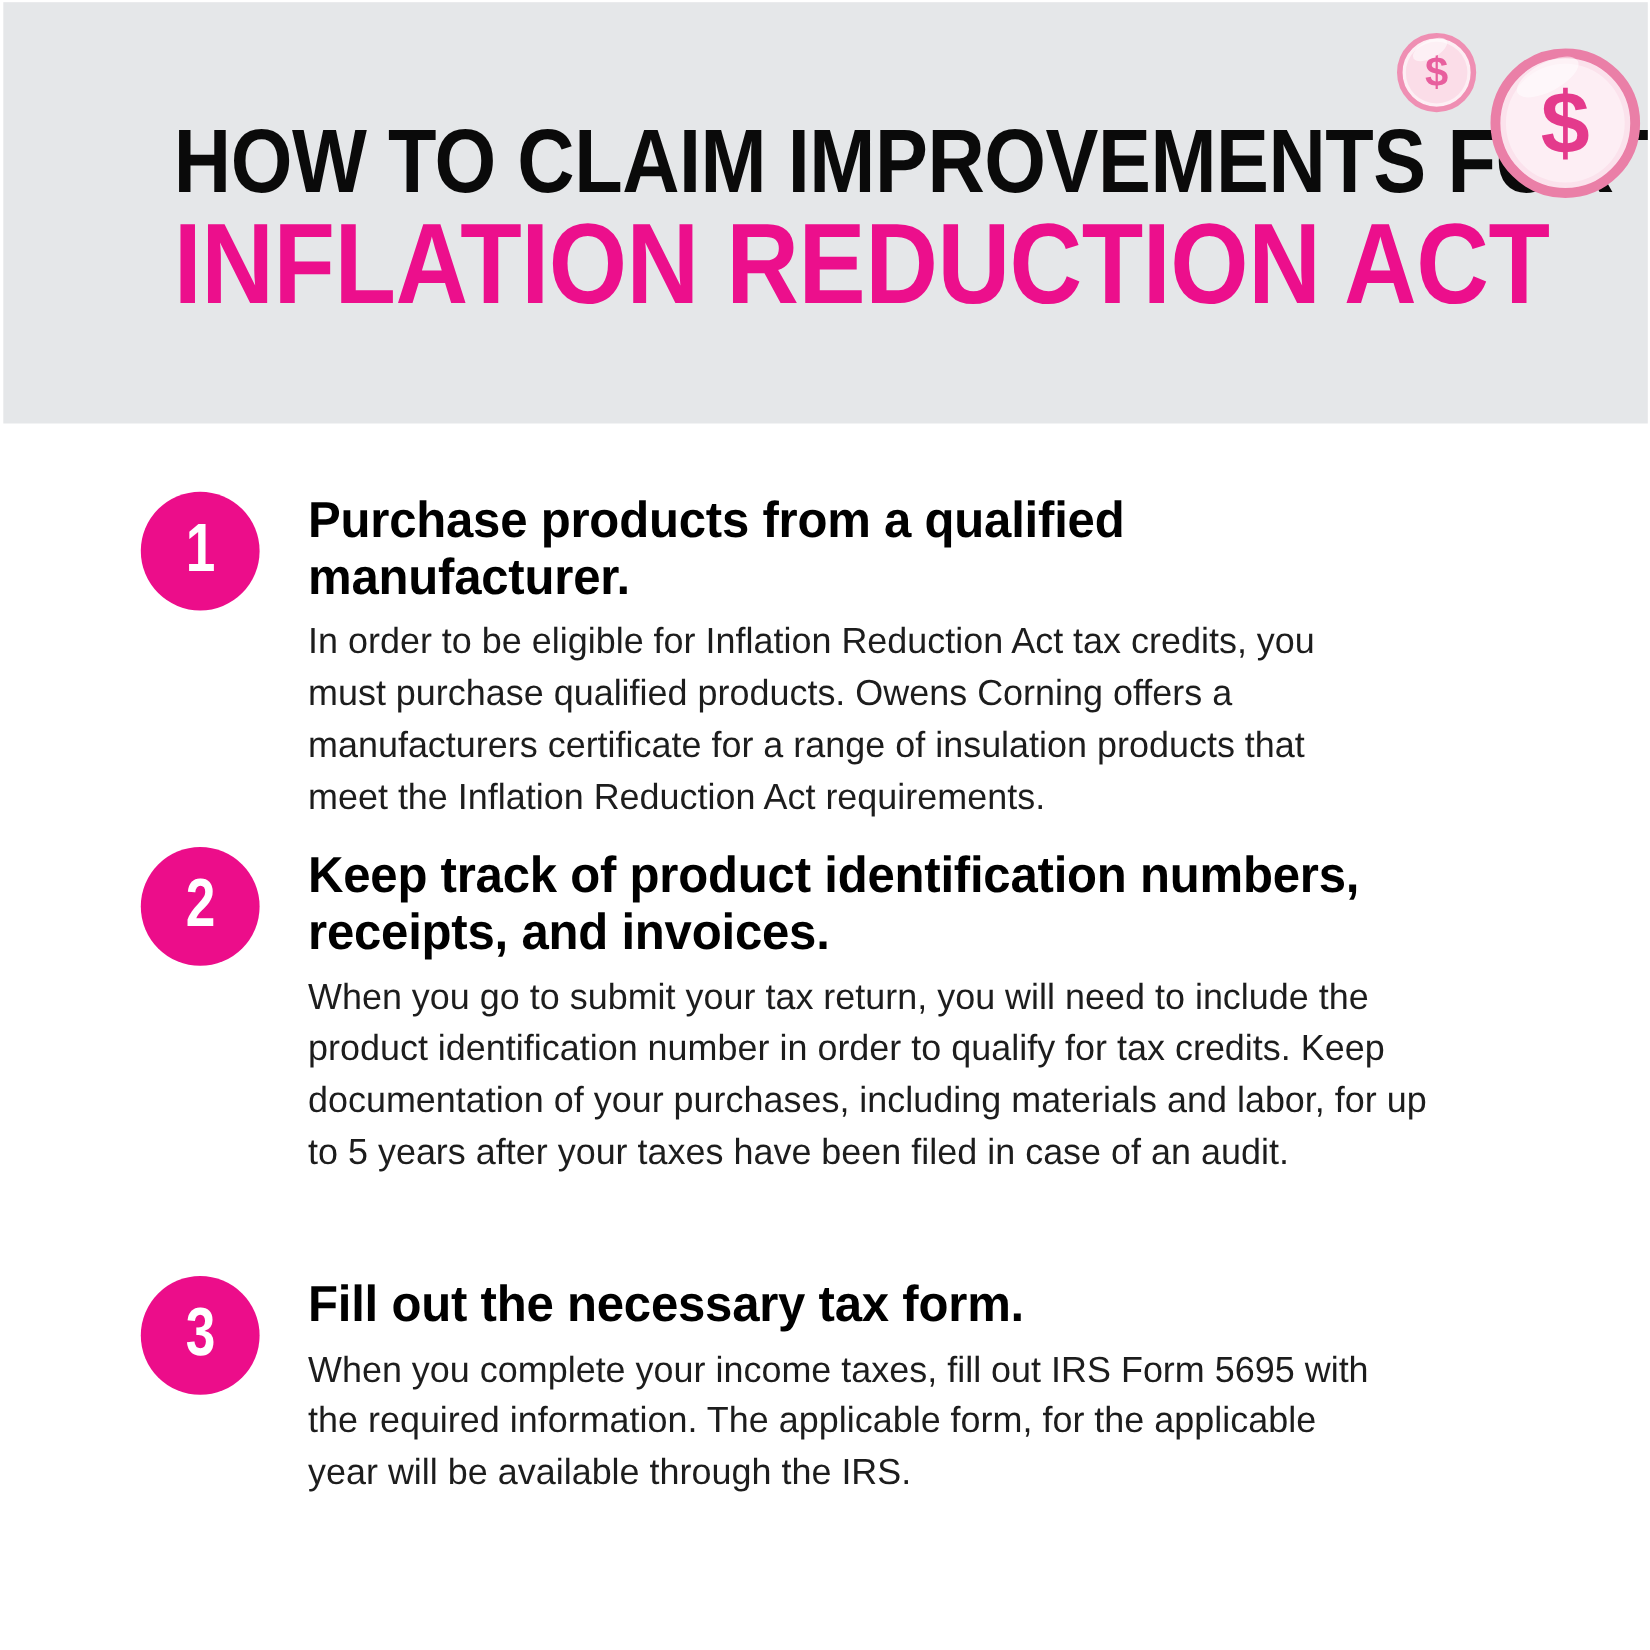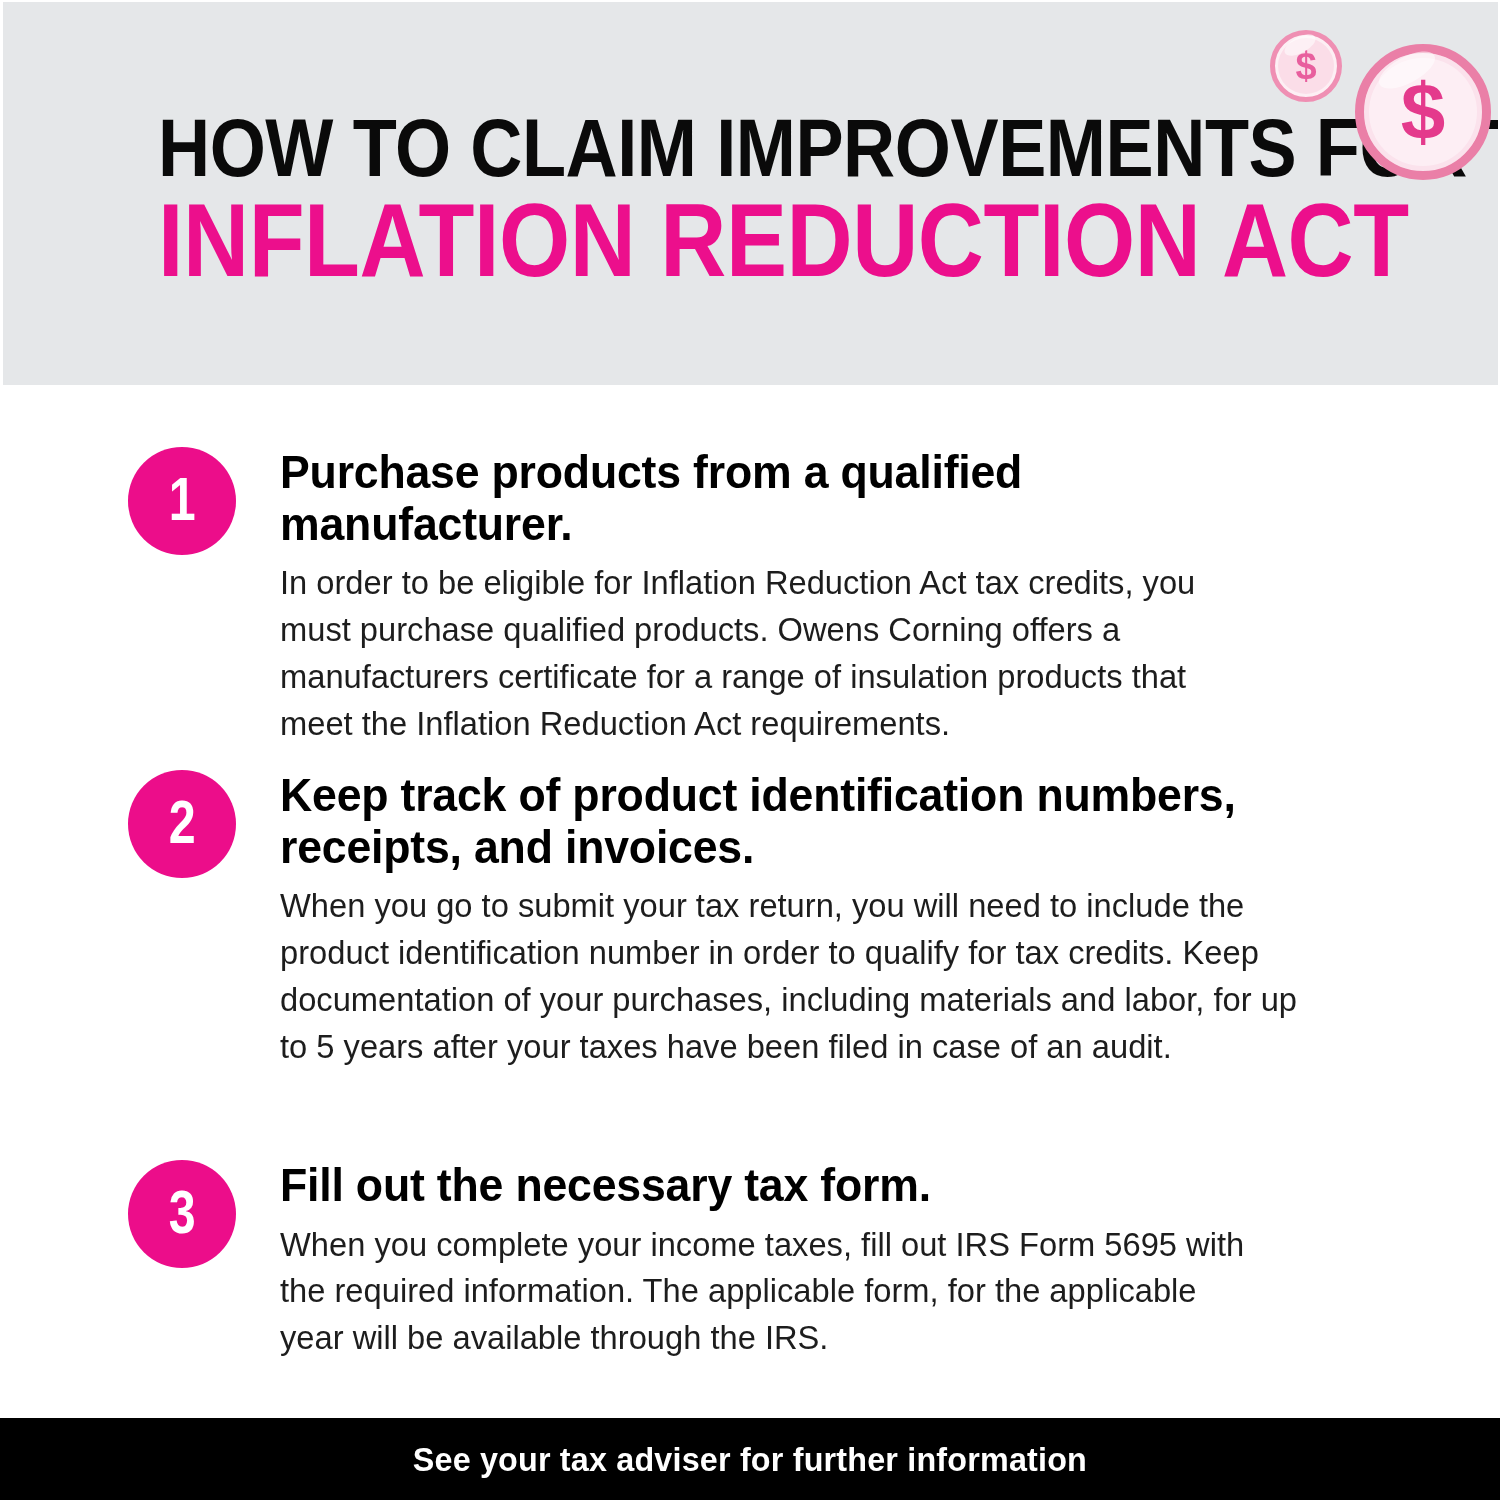--- a/index.html
+++ b/index.html
@@ -256,17 +256,14 @@
         <span class="badge-num">3</span>
       </div>
       <div class="step-body">
         <h2 class="step-heading">Fill out the necessary tax form.</h2>
         <p class="step-text">When you complete your income taxes, fill out IRS Form 5695 with the required information. The applicable form, for the applicable year will be available through the IRS.</p>
       </div>
     </div>
 
   </div>
 
-  <div class="footer-bar">
-    <span class="footer-text">See your tax adviser for further information</span>
-  </div>
 
 </div>
 
 </body></html>

